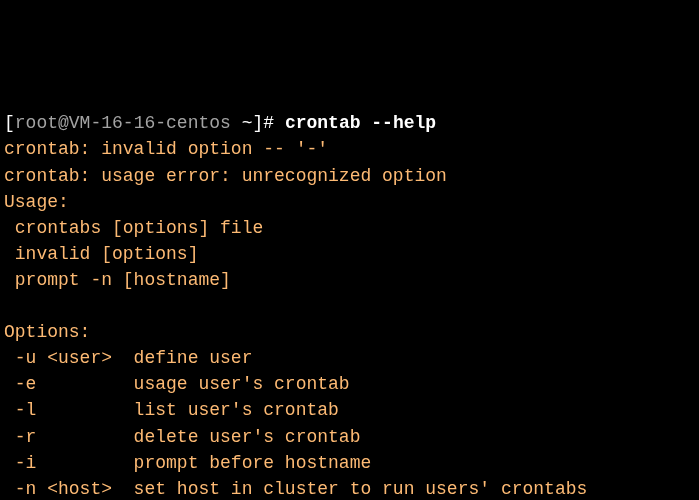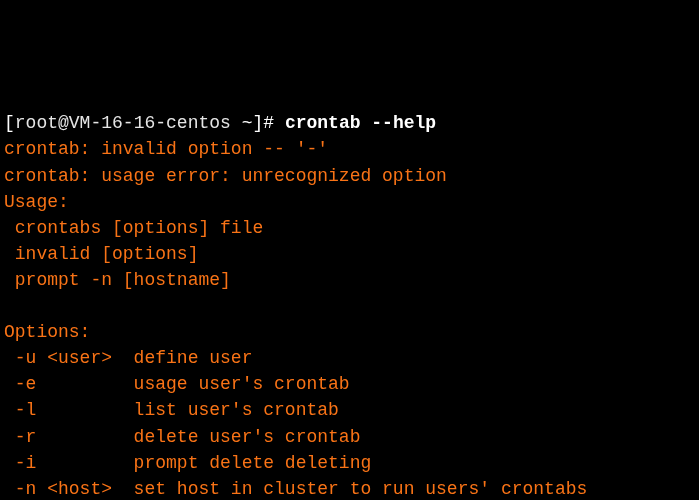--- a/index.html
+++ b/index.html
@@ -10,44 +10,44 @@
       font-size: 18px;
       line-height: 1.45;
       color: #ffffff;
       width: 699px;
       height: 500px;
       box-sizing: border-box;
       overflow: hidden;
       white-space: pre;
     }
     .prompt-bracket { color: #ffffff; }
-    .user-host { color: #e5e5e5; }
+    .user-host { color: #a3a3a3; }
     .path { color: #ffffff; }
     .command { color: #ffffff; font-weight: bold; }
-    .output { color: #f97316; }
+    .output { color: #fdba74; }
   </style>
 </head>
 <body>
 
 
 
 <div><span class="prompt-bracket">[</span><span class="user-host">root@VM-16-16-centos</span><span class="path"> ~</span><span class="prompt-bracket">]# </span><span class="command">crontab --help</span>
 <span class="output">crontab: invalid option -- '-'</span>
 <span class="output">crontab: usage error: unrecognized option</span>
 <span class="output">Usage:</span>
 <span class="output"> crontabs [options] file</span>
 <span class="output"> invalid [options]</span>
 <span class="output"> prompt -n [hostname]</span>
 <span class="output"></span>
 <span class="output">Options:</span>
 <span class="output"> -u &lt;user&gt;  define user</span>
 <span class="output"> -e         usage user's crontab</span>
 <span class="output"> -l         list user's crontab</span>
 <span class="output"> -r         delete user's crontab</span>
-<span class="output"> -i         prompt delete deleting</span>
+<span class="output"> -i         prompt before hostname</span>
 <span class="output"> -n &lt;host&gt;  set host in cluster to run users' crontabs</span>
 
 
 
 <span class="output"></span>
 </div>
 
 
 
 

